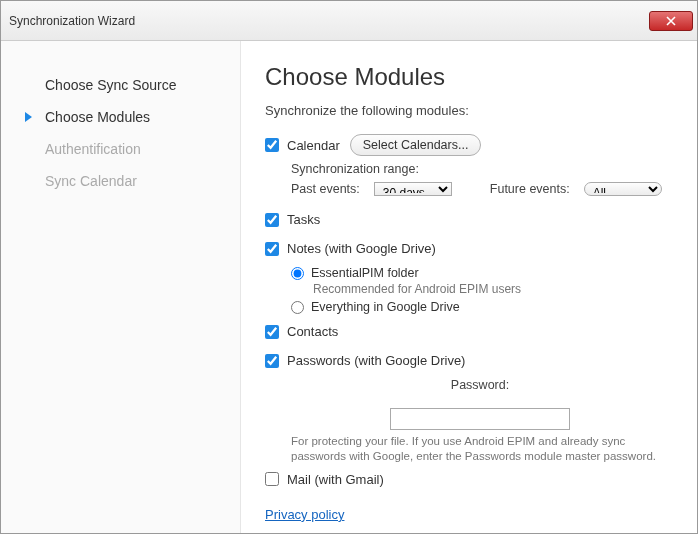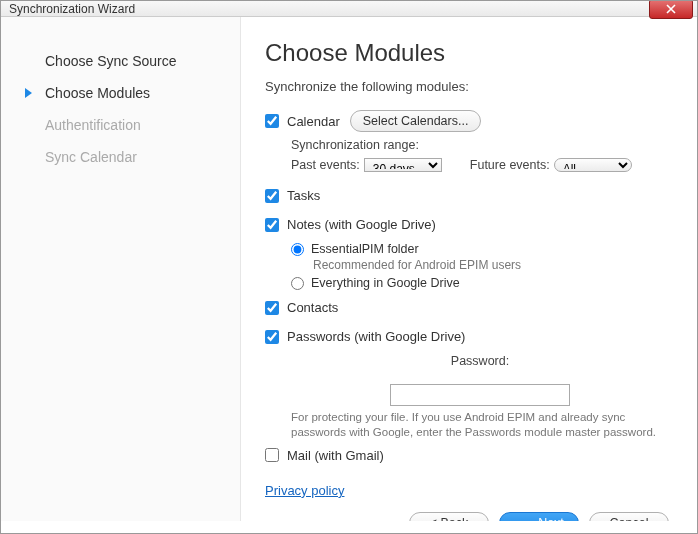--- a/index.html
+++ b/index.html
@@ -1,18 +1,18 @@
 <!DOCTYPE html>
 <html><head>
 <meta charset="utf-8">
 <style>
   * { box-sizing: border-box; margin: 0; padding: 0; font-family: 'Segoe UI', Tahoma, sans-serif; }
   body { width: 698px; height: 534px; background: #fff; overflow: hidden; border: 1px solid #999; }
   
-  .titlebar { height: 16px; background: linear-gradient(#f8f8f8, #eaeaea); border-bottom: 1px solid #ccc; display: flex; align-items: center; padding: 0 0 0 8px; font-size: 12px; color: #333; }
+  .titlebar { height: 40px; background: linear-gradient(#f8f8f8, #eaeaea); border-bottom: 1px solid #ccc; display: flex; align-items: center; padding: 0 0 0 8px; font-size: 12px; color: #333; }
   .titlebar-title { flex: 1; }
   .close-btn { width: 44px; height: 20px; background: linear-gradient(#e57373,#c62828); border: 1px solid #8b1a1a; border-radius: 3px; color: #fff; display:flex; align-items:center; justify-content:center; font-size:10px; margin-right:4px; cursor:pointer; }
   .close-btn svg { width:10px; height:10px; }
   
   .body { display:flex; height: calc(100% - 28px); }
   
   .sidebar { width: 240px; background: #fafafa; border-right: 1px solid #e6e6e6; padding: 28px 10px 10px 32px; }
   .step { font-size: 14px; color: #aaa; padding: 8px 0 8px 12px; position: relative; cursor: default; }
   .step.done { color: #333; }
   .step.current { color: #333; font-weight: 500; }
@@ -23,21 +23,21 @@
   .subtitle { font-size: 13px; color: #444; margin-bottom: 10px; }
   
   .mod-row { display:flex; align-items:center; font-size:13px; color:#333; margin: 6px 0; }
   .chk { width:14px; height:14px; margin-right:8px; accent-color:#1e88e5; }
   .mod-label { margin-right: 10px; }
   
   .btn { background: linear-gradient(#fdfdfd,#ececec); border:1px solid #b0b0b0; border-radius:11px; padding: 3px 12px; font-size:12.5px; color:#333; cursor:pointer; }
   
   .indent { margin-left: 26px; font-size:12.5px; color:#444; }
   .sync-range-label { margin-bottom:6px; }
-  .range-line { display:flex; align-items:flex-start; gap:4px; margin-bottom:8px; }
+  .range-line { display:flex; align-items:flex-start; gap:14px; margin-bottom:8px; }
   .range-line label { font-size:12.5px; color:#444; }
   select { border:1px solid #aaa; background: linear-gradient(#fdfdfd,#ececec); font-size:12px; padding:2px 4px; height:14px; }
   .select-past { width:78px; margin-right:24px; }
   .select-future { width:78px;border-radius:8px; }
   
   .radio-row { display:flex; align-items:center; font-size:12.5px; color:#333; margin: 4px 0 2px 0; }
   .radio-row input { margin-right:7px; }
   .helper { font-size:12px; color:#777; margin-left: 22px; margin-bottom:4px; }
   
   .pw-row { display:flex; align-items:center; gap:16px; margin-top:4px; margin-bottom:4px;flex-direction:column; }

